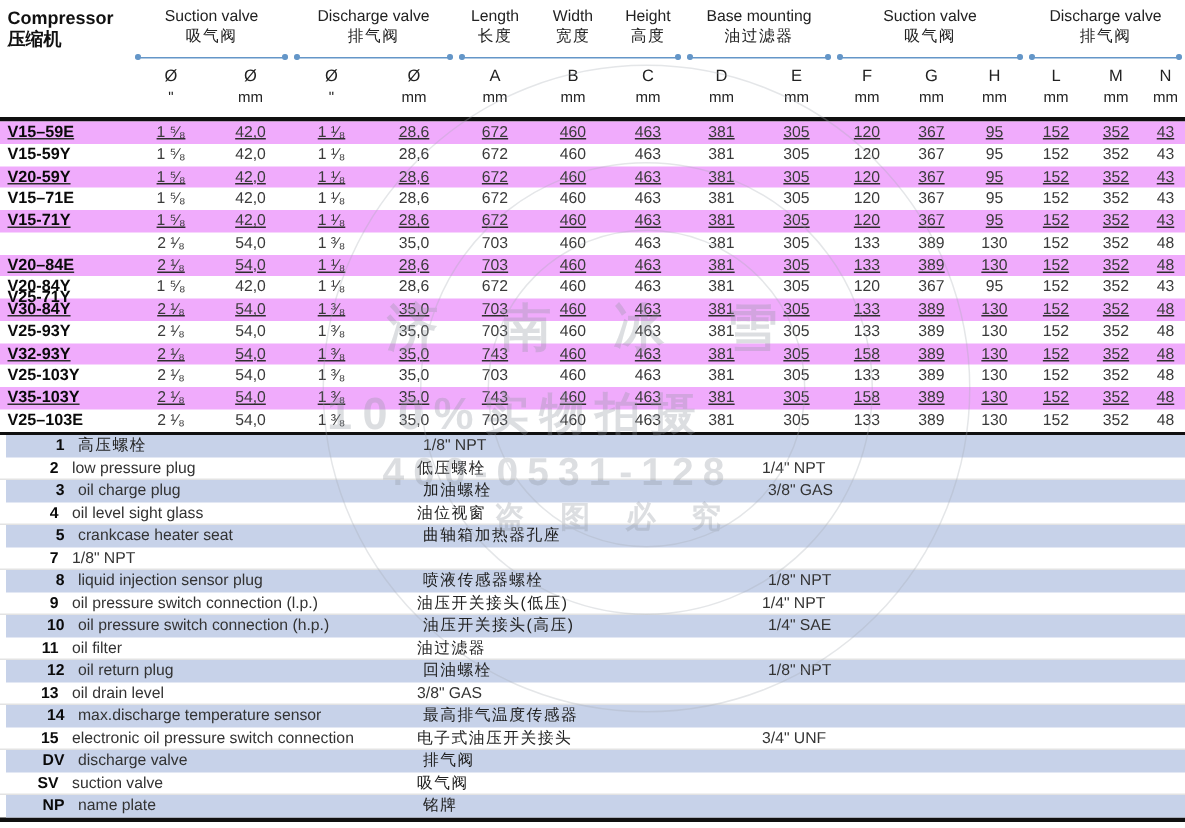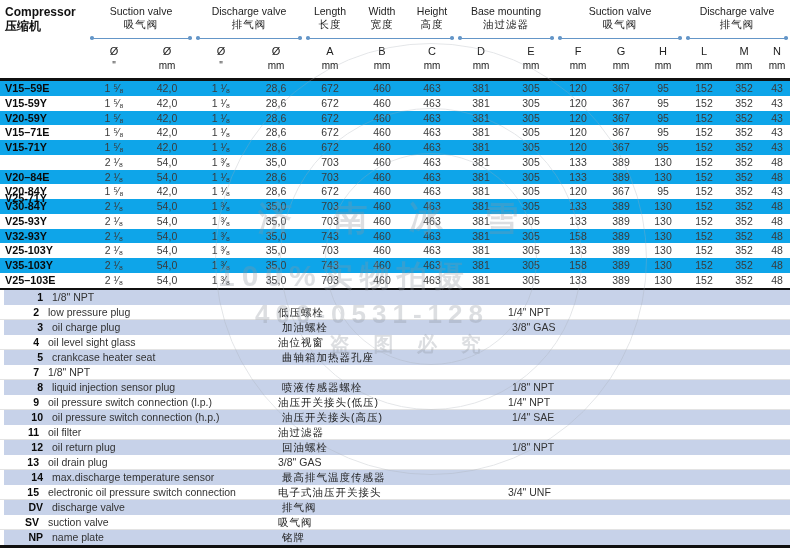--- a/index.html
+++ b/index.html
@@ -19,21 +19,21 @@
   .dim-line::before{left:-4px;}
   .dim-line::after{right:-4px;}
   .subhead-row{position:absolute;left:0;top:44px;display:flex;height:34px;}
   .subhead-cell{text-align:center;}
   .subhead-cell .sym{font-size:11px;line-height:15px;color:#222;}
   .subhead-cell .unit{font-size:10px;line-height:14px;color:#222;}
   .header-rule{position:absolute;left:0;top:78px;width:790px;height:3px;background:#101010;}
   
   .data-rows{position:relative;}
   .drow{display:flex;height:14.75px;line-height:14.75px;font-size:10.5px;}
-  .drow.striped{background:#0ea5e9;}
+  .drow.striped{background:#f0abfc;text-decoration:underline;}
   .model-cell{font-weight:bold;color:#0a0a0a;padding-left:5px;box-sizing:border-box;text-align:left;font-size:10.8px;}
   .val-cell{text-align:center;color:#3a3a3a;}
   .table-bottom-rule{width:790px;height:2.5px;background:#101010;}
   
   .legend{position:relative;}
   .lrow{display:flex;height:15px;line-height:15px;font-size:10.5px;}
   .lrow.striped{background:#c7d2e9;margin-left:4px;}
   .lrow.plain{border-bottom:1px solid #e3e3e3;box-sizing:border-box;}
   .lkey{width:48px;text-align:right;padding-right:9px;box-sizing:border-box;font-weight:bold;color:#0a0a0a;}
   .len{width:230px;color:#333;}
@@ -426,20 +426,21 @@
         <div class="val-cell" style="width: 40px;">152</div>
         <div class="val-cell" style="width: 40px;">352</div>
         <div class="val-cell" style="width: 26px;">48</div>
       </div>
     </div>
   <div class="table-bottom-rule"></div>
 
   <div class="legend" id="legend">
       <div class="lrow striped">
         <div class="lkey">1</div>
+        <div class="lzh">高压螺栓</div>
         <div class="lsize">1/8" NPT</div>
       </div>
       <div class="lrow plain">
         <div class="lkey">2</div>
         <div class="len">low pressure plug</div>
         <div class="lzh">低压螺栓</div>
         <div class="lsize">1/4" NPT</div>
       </div>
       <div class="lrow striped">
         <div class="lkey">3</div>
@@ -488,21 +489,21 @@
         <div class="lsize"></div>
       </div>
       <div class="lrow striped">
         <div class="lkey">12</div>
         <div class="len">oil return plug</div>
         <div class="lzh">回油螺栓</div>
         <div class="lsize">1/8" NPT</div>
       </div>
       <div class="lrow plain">
         <div class="lkey">13</div>
-        <div class="len">oil drain plug</div>
+        <div class="len">oil drain level</div>
         <div class="lsize">3/8" GAS</div>
       </div>
       <div class="lrow striped">
         <div class="lkey">14</div>
         <div class="len">max.discharge temperature sensor</div>
         <div class="lzh">最高排气温度传感器</div>
         <div class="lsize"></div>
       </div>
       <div class="lrow plain">
         <div class="lkey">15</div>

